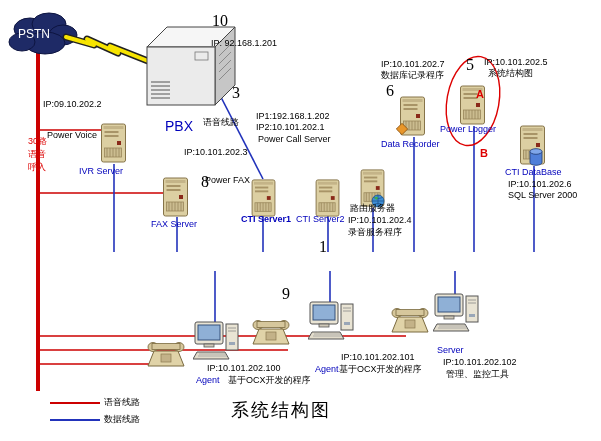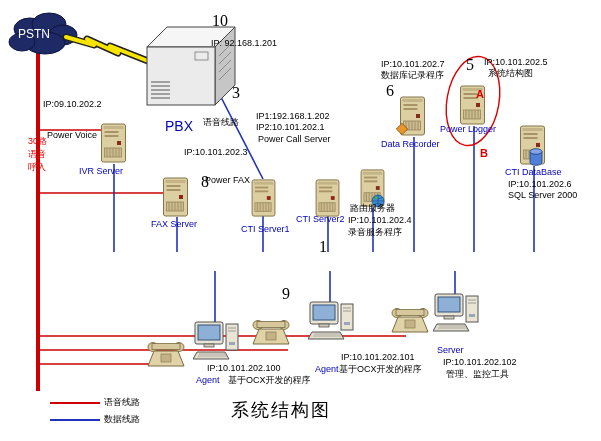--- a/index.html
+++ b/index.html
@@ -173,21 +173,21 @@
   </div>
 
   <div class="t" style="left:165px; top:147px;margin-left:19px;">IP:10.101.202.3</div>
   <div class="t" style="left:169px; top:175px;padding-left:36px;">Power FAX</div>
   <div class="t num" style="left:201px; top:172px;">8</div>
   <div class="t blue" style="left:151px; top:219px;">FAX Server</div>
 
   <div class="t" style="left:256px; top:111px;">IP1:192.168.1.202</div>
   <div class="t" style="left:256px; top:122px;">IP2:10.101.202.1</div>
   <div class="t" style="left:258px; top:134px;">Power Call Server</div>
-  <div class="t blue" style="left:241px; top:224px;">CTI Server1</div>
+  <div class="t blue" style="left:241px; top:214px;font-weight:bold;">CTI Server1</div>
   <div class="t blue" style="left:296px; top:214px;">CTI Server2</div>
 
   <div class="t" style="left:350px; top:203px;">路由服务器</div>
   <div class="t" style="left:348px; top:215px;">IP:10.101.202.4</div>
   <div class="t" style="left:348px; top:227px;">录音服务程序</div>
 
   <div class="t" style="left:381px; top:59px;">IP:10.101.202.7</div>
   <div class="t" style="left:381px; top:70px;">数据库记录程序</div>
   <div class="t num" style="left:386px; top:81px;">6</div>
   <div class="t blue" style="left:381px; top:139px;">Data Recorder</div>

